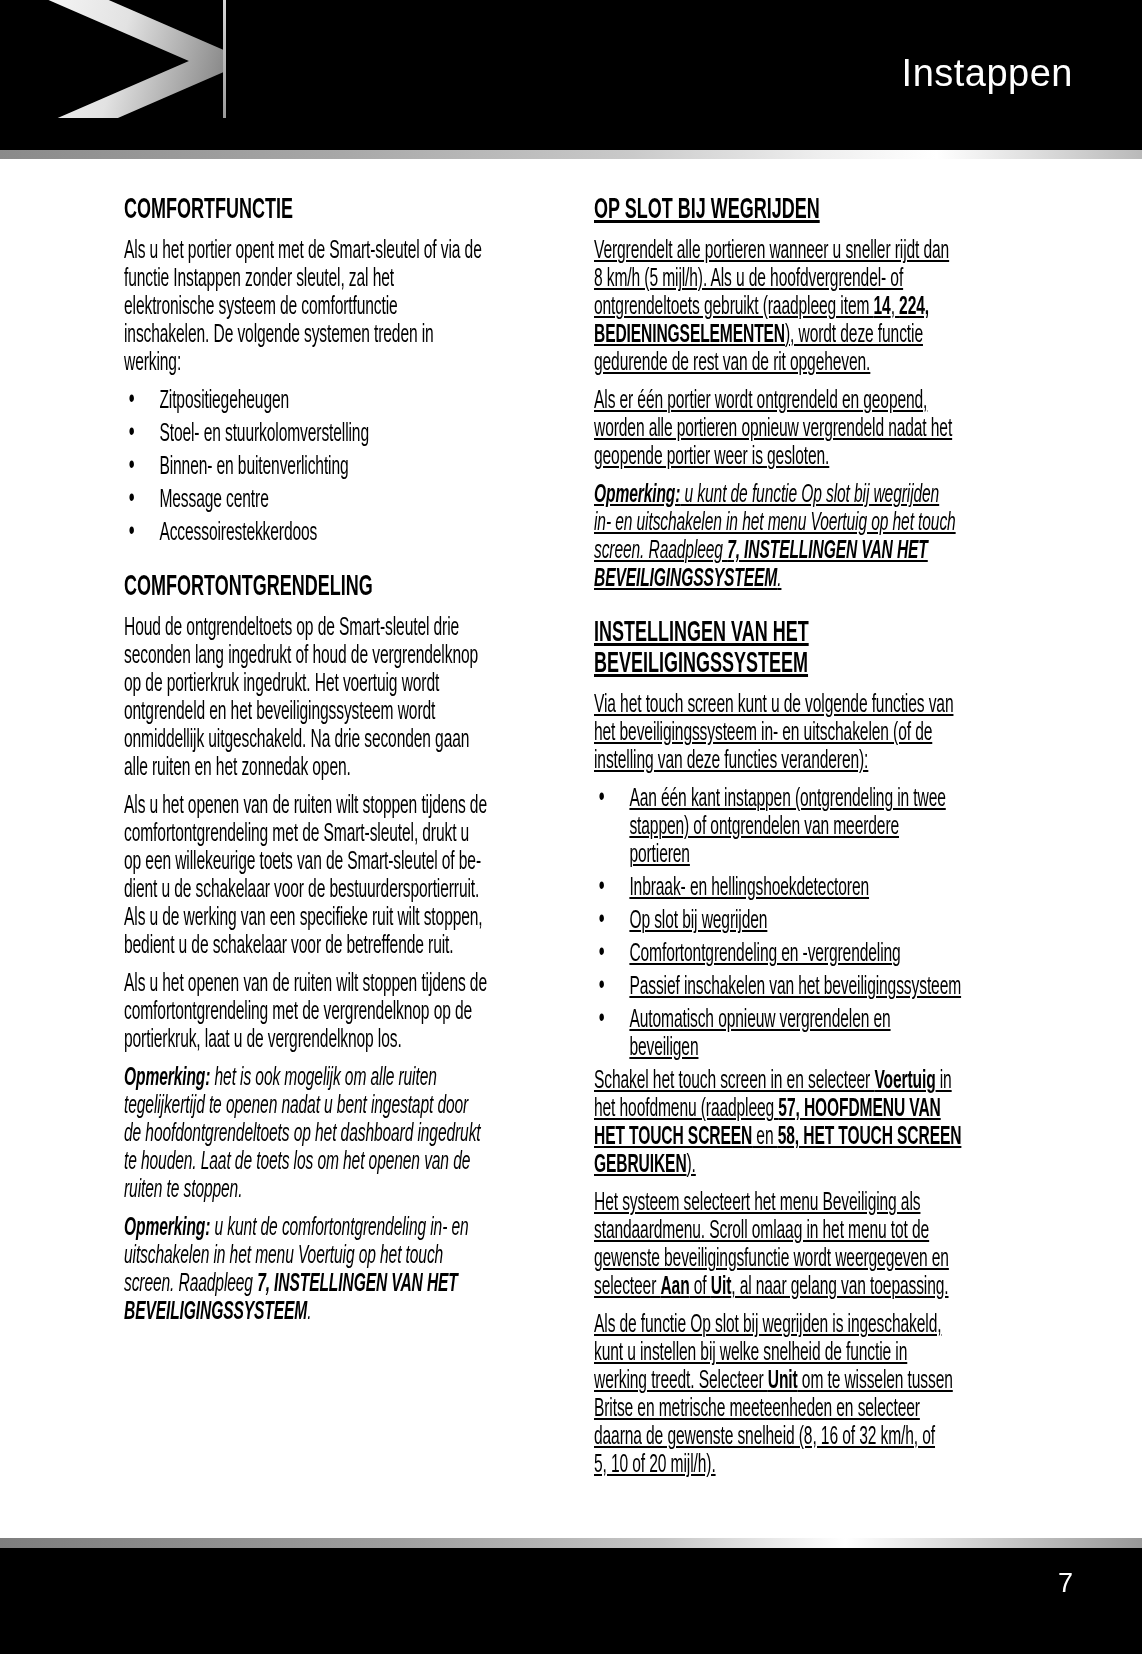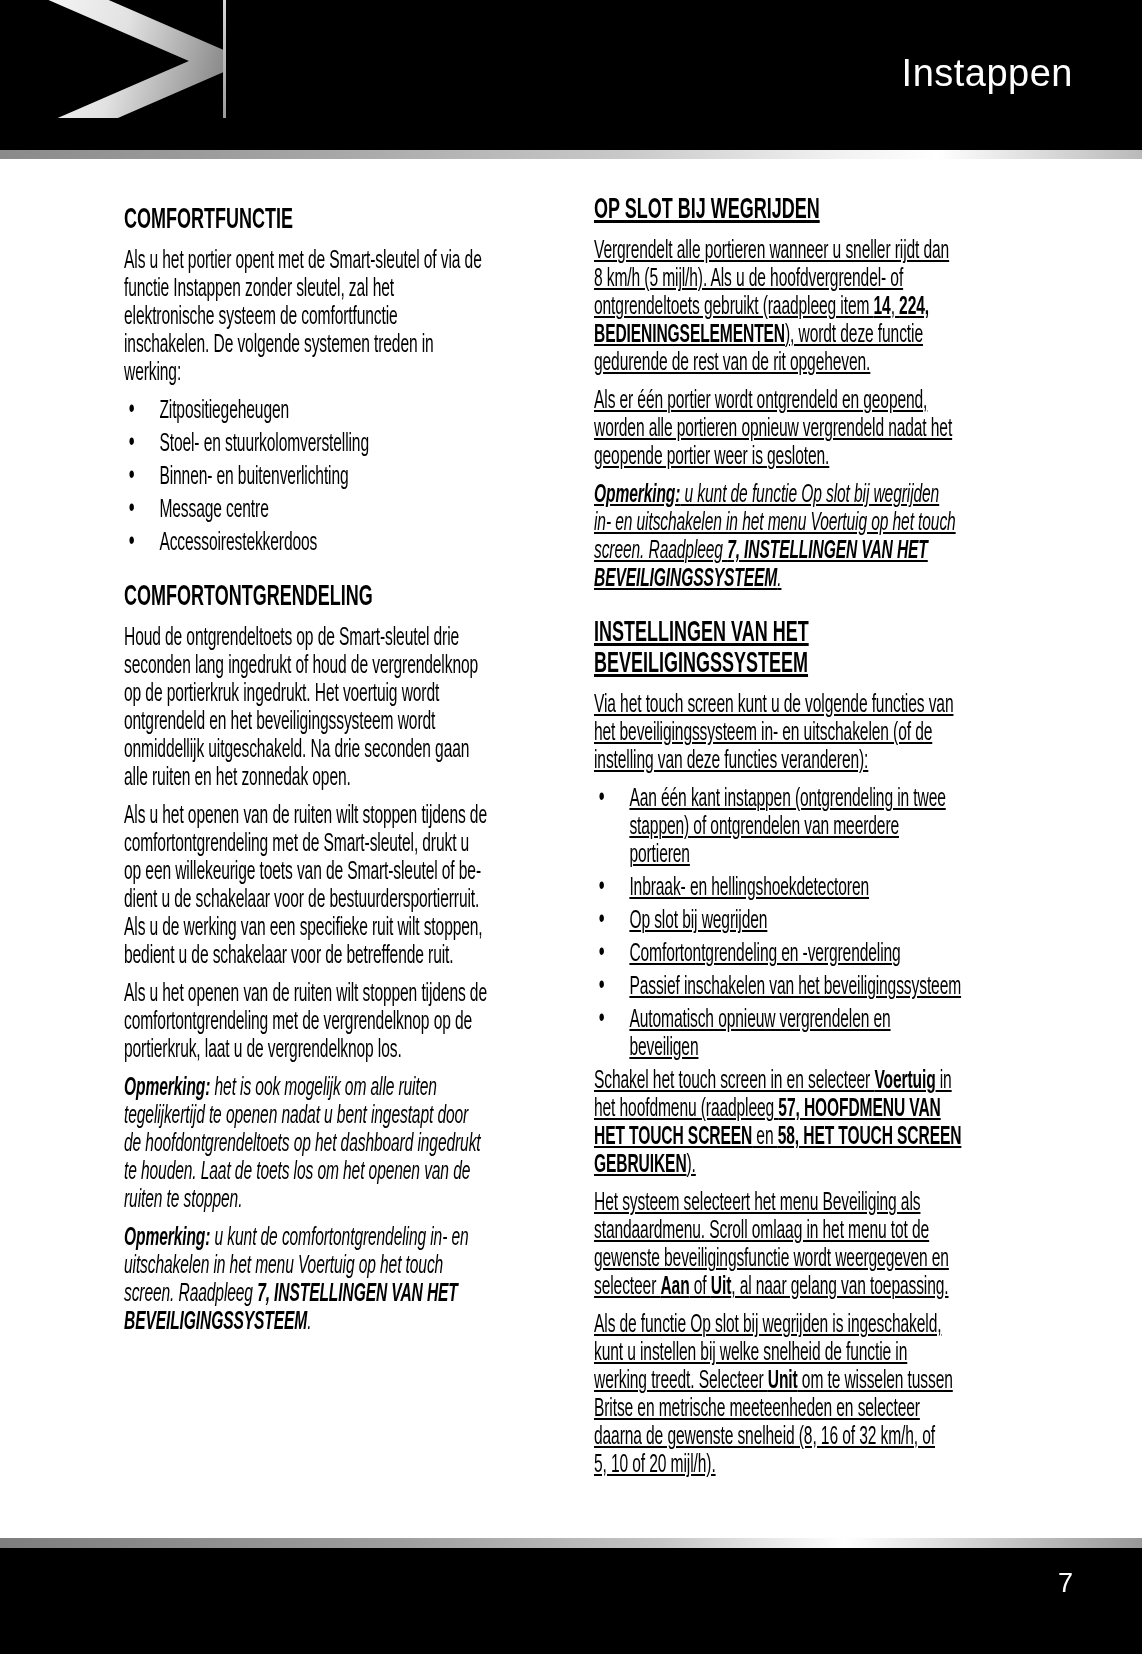--- a/index.html
+++ b/index.html
@@ -28,21 +28,21 @@
     height: 9px;
     background: linear-gradient(90deg,#8a8a8a 0%,#a8a8a8 30%,#c9c9c9 55%,#efefef 72%,#ffffff 82%,#b9b9b9 100%);
   }
   
   .content {
     display: flex;
     padding: 33px 0 0 124px;
     box-sizing: border-box;
   }
   .col { overflow: visible; }
-  .col-left  { width: 433px; margin-top: 10px; }
+  .col-left  { width: 433px; }
   .col-right { width: 424px; margin-left: 37px; text-decoration: underline; }
   .col-inner { transform-origin: 0 0; transform: scaleX(0.60); }
   .col-left  .col-inner { width: 722px; }
   .col-right .col-inner { width: 707px; }
 
   .section-heading {
     font-size: 30px; font-weight: bold; line-height: 31px;
     margin: 24px 0 12px; letter-spacing: 0;
   }
   .col-inner > .section-heading:first-child { margin-top: 0; }

